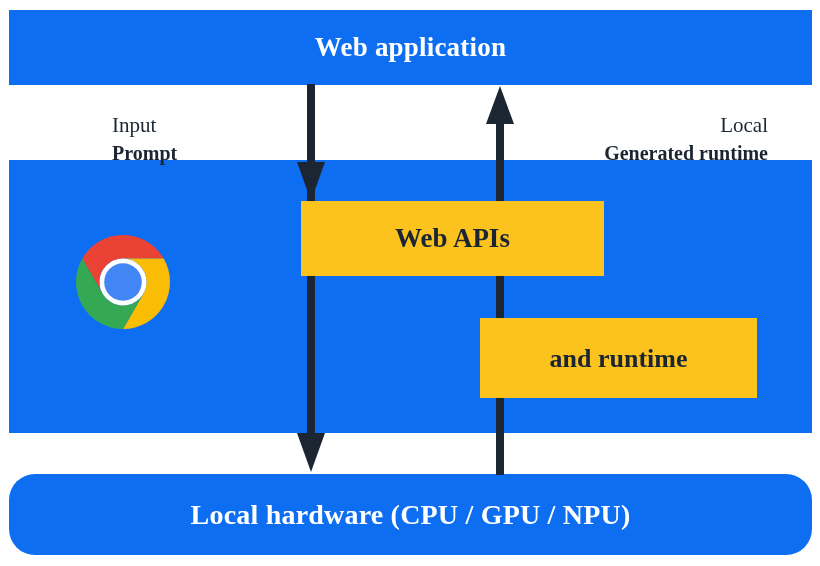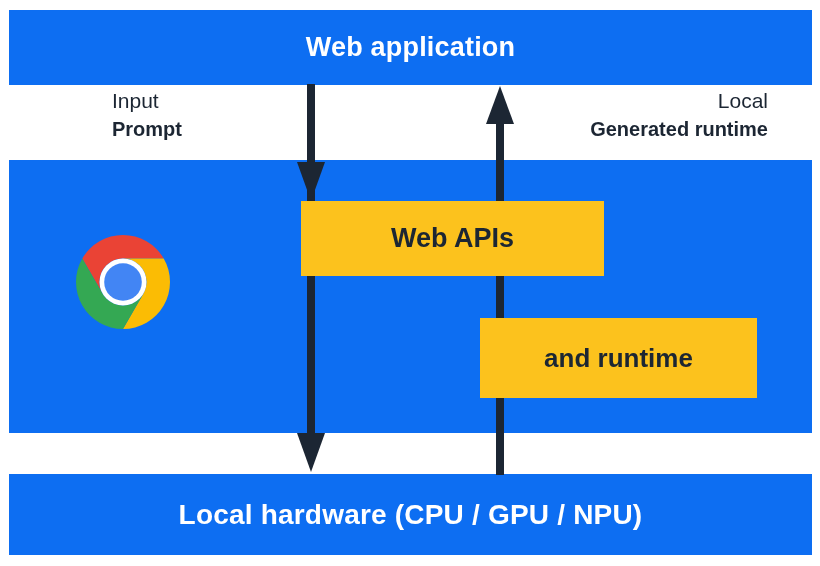--- a/index.html
+++ b/index.html
@@ -1,28 +1,28 @@
 <!DOCTYPE html>
 <html style="--page-bg: #ffffff; --panel-blue: #0d6ef2; --box-yellow: #fcc21d; --ink-navy: #1c2633; --text-white: #ffffff; --chrome-red: #ea4335; --chrome-yellow: #fbbc04; --chrome-green: #34a853; --chrome-blue: #4285f4;"><head>
 <meta charset="utf-8">
 <style>
   html,body{margin:0;padding:0;background:#fff;}
   #stage{
     position:relative;width:820px;height:566px;overflow:hidden;
     background:var(--page-bg,#fff);
-    font-family:Liberation Sans, sans-serif;
+    font-family:Liberation Serif, serif;
   }
   .panel{position:absolute;left:9px;width:803px;background:var(--panel-blue);z-index:0;}
   #top-bar{top:10px;height:75px;display:flex;align-items:center;justify-content:center;}
   #main-panel{top:160px;height:273px;}
-  #bottom-bar{top:474px;height:81px;display:flex;align-items:center;justify-content:center;}
+  #bottom-bar{top:474px;height:81px;display:flex;align-items:center;justify-content:center;border-radius:26px;}
   .bar-title{color:var(--text-white);font-weight:bold;font-size:27px;letter-spacing:.2px;}
   #bottom-bar .bar-title{font-size:28px;}
 
-  .flow-label{position:absolute;top:88px;color:var(--ink-navy);z-index:3;}
+  .flow-label{position:absolute;top:112px;color:var(--ink-navy);z-index:3;}
   .flow-caption{font-size:21px;line-height:26px;font-weight:normal;}
   .flow-value{font-size:20px;line-height:30px;font-weight:bold;}
   #input-label{left:112px;text-align:left;}
   #output-label{right:52px;text-align:right;}
 
   .arrow-line{position:absolute;width:8px;background:var(--ink-navy);z-index:1;}
   #down-arrow-line{left:307px;top:84px;height:351px;}
   #up-arrow-line{left:496px;top:122px;height:353px;}
   .arrow-head{position:absolute;width:0;height:0;z-index:1;}
   #down-arrow-head-mid{left:297px;top:162px;border-left:14px solid transparent;border-right:14px solid transparent;border-top:39px solid var(--ink-navy);}

